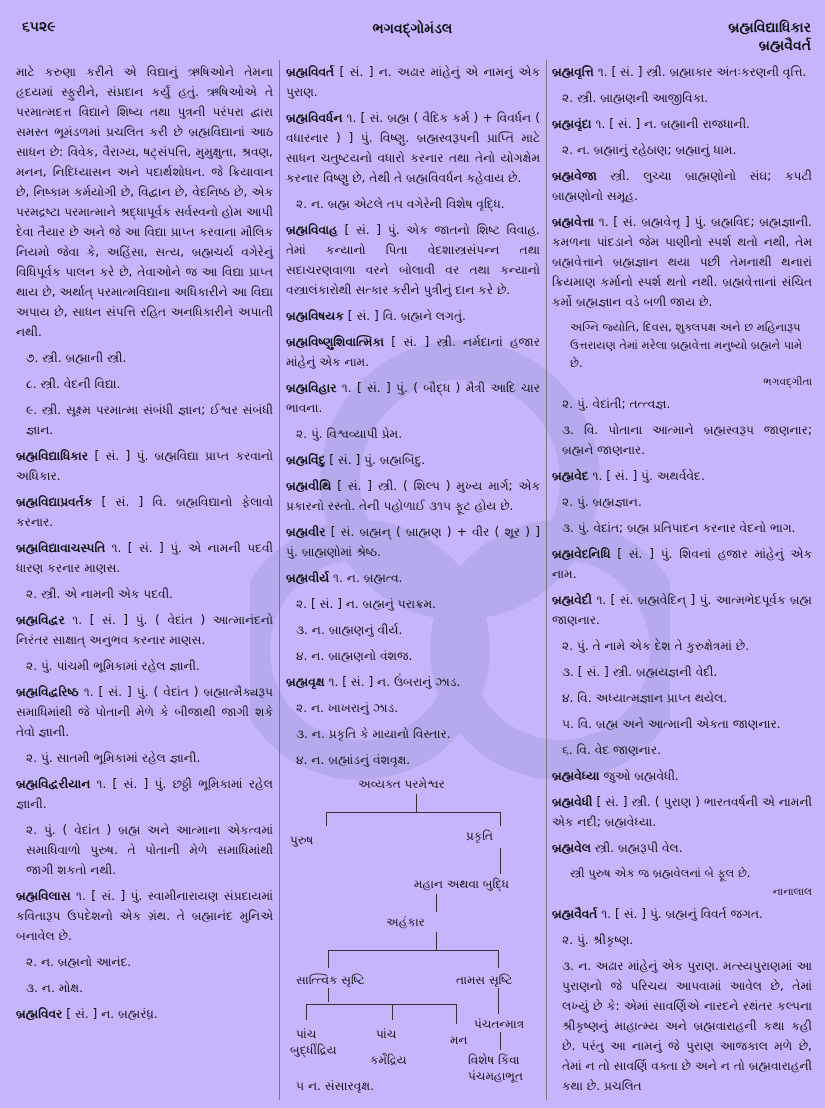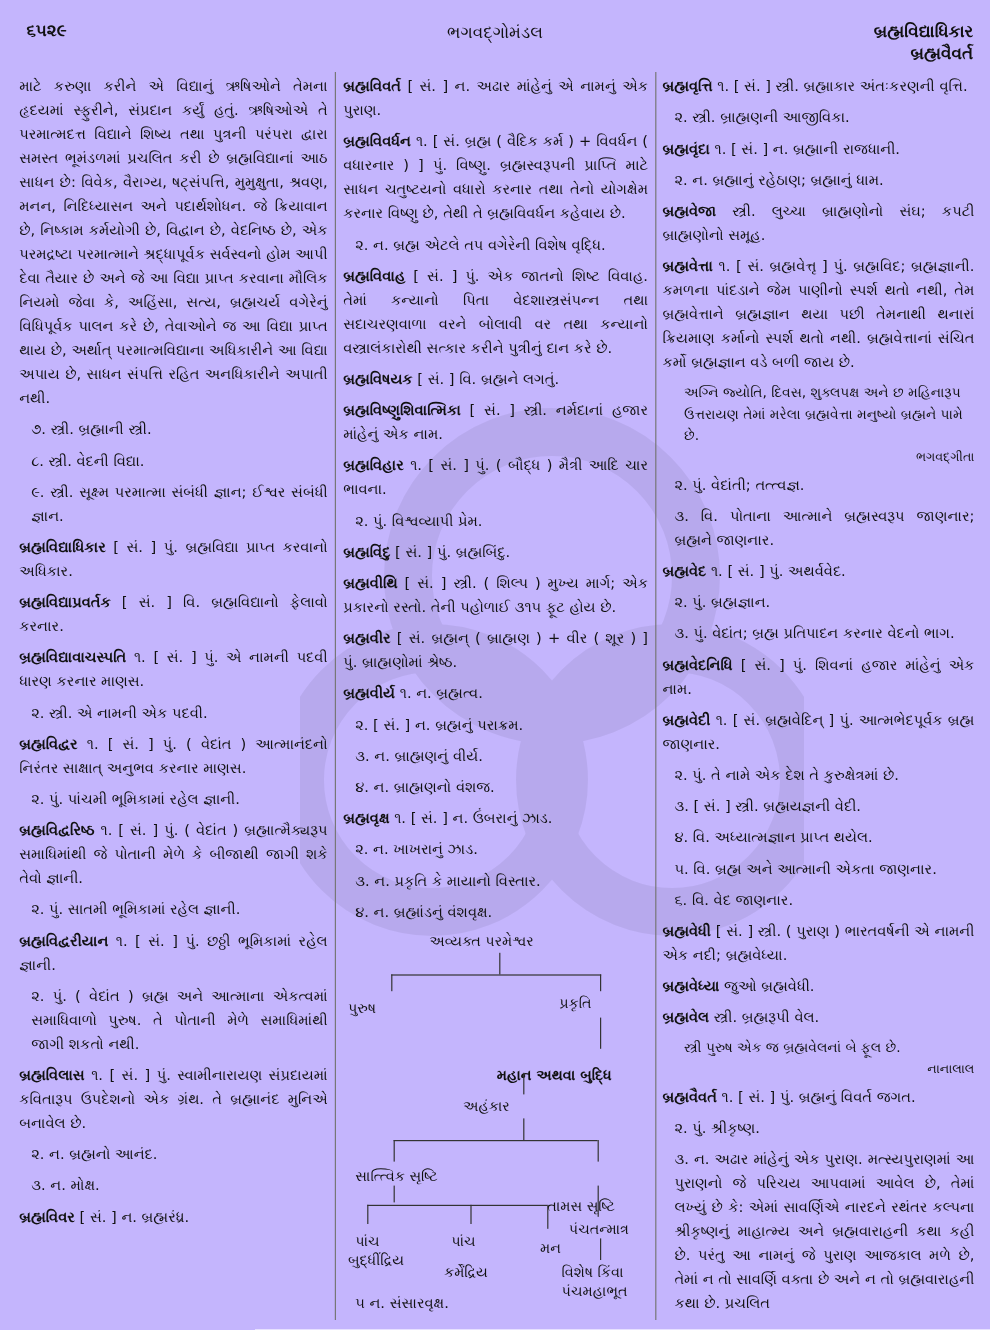--- a/index.html
+++ b/index.html
@@ -2,21 +2,21 @@
 <html><head>
 <meta charset="utf-8">
 <style>
   html,body{margin:0;padding:0;background:#ffffff;}
   body{width:825px;height:1108px;overflow:hidden;position:relative;color:#111;
        font-family:"DejaVu Sans",sans-serif;}
   .page{position:absolute;left:0;top:0;width:825px;height:1108px;background:#c4b5fd;}
   .watermark{position:absolute;left:250px;top:330px;width:420px;height:460px;opacity:.06;pointer-events:none;}
   .hdr{position:absolute;top:16px;left:0;width:825px;height:40px;font-size:14px;font-weight:bold;}
   .hdr .pg{position:absolute;left:22px;top:2px;}
-  .hdr .ttl{position:absolute;left:0;width:825px;text-align:center;top:4px;font-weight:normal;}
+  .hdr .ttl{position:absolute;left:0;width:825px;text-align:center;top:4px;font-weight:bold;}
   .hdr .gw{position:absolute;right:14px;top:2px;text-align:right;line-height:18px;}
   .col{position:absolute;top:62px;font-size:12.2px;line-height:20px;}
   .c1{left:16px;width:257px;}
   .c2{left:286px;width:254px;}
   .c3{left:552px;width:260px;}
   .divider{position:absolute;top:60px;width:1px;height:1040px;background:#777;}
   .d1{left:279px;} .d2{left:546px;}
   .entry{margin:0 0 6px 0;text-align:justify;}
   .entry .hw{font-weight:bold;}
   .entry .rest{}
@@ -88,24 +88,24 @@
       <p class="sense">૩. ન. બ્રાહ્મણનું વીર્ય.</p>
       <p class="sense">૪. ન. બ્રાહ્મણનો વંશજ.</p>
       <p class="entry"><span class="hw">બ્રહ્મવૃક્ષ</span><span class="rest"> ૧. [ સં. ] ન. ઉંબરાનું ઝાડ.</span></p>
       <p class="sense">૨. ન. ખાખરાનું ઝાડ.</p>
       <p class="sense">૩. ન. પ્રકૃતિ કે માયાનો વિસ્તાર.</p>
       <p class="sense">૪. ન. બ્રહ્માંડનું વંશવૃક્ષ.</p>
       <div class="tree">
         <span class="n" style="left: 72px; top: 0px;">અવ્યક્ત પરમેશ્વર</span>
         <span class="n" style="left: 4px; top: 56px;">પુરુષ</span>
         <span class="n" style="left: 180px; top: 52px;">પ્રકૃતિ</span>
-        <span class="n" style="left: 128px; top: 112px; font-weight: bold;">મહાન અથવા બુદ્ધિ</span>
+        <span class="n" style="left: 128px; top: 100px;">મહાન અથવા બુદ્ધિ</span>
         <span class="n" style="left: 100px; top: 138px;">અહંકાર</span>
         <span class="n" style="left: 10px; top: 196px;">સાત્ત્વિક સૃષ્ટિ</span>
-        <span class="n" style="left: 170px; top: 196px; margin-top: 25px;">તામસ સૃષ્ટિ</span>
+        <span class="n" style="left: 170px; top: 196px;">તામસ સૃષ્ટિ</span>
         <span class="n" style="left: 10px; top: 250px;">પાંચ</span>
         <span class="n" style="left: 4px; top: 266px;">બુદ્ધીંદ્રિય</span>
         <span class="n" style="left: 90px; top: 250px;">પાંચ</span>
         <span class="n" style="left: 84px; top: 266px; margin-top: 10px;">કર્મેંદ્રિય</span>
         <span class="n" style="left: 164px; top: 256px;">મન</span>
         <span class="n" style="left: 188px; top: 240px;">પંચતન્માત્ર</span>
         <span class="n" style="left: 182px; top: 276px;">વિશેષ કિંવા</span>
         <span class="n" style="left: 182px; top: 292px;">પંચમહાભૂત</span>
         <span class="l" style="left: 130px; top: 18px; width: 1px; height: 18px;"></span>
         <span class="l" style="left: 40px; top: 36px; width: 175px; height: 1px;"></span>
@@ -140,21 +140,21 @@
       <p class="entry"><span class="hw">બ્રહ્મવેદ</span><span class="rest"> ૧. [ સં. ] પું. અથર્વવેદ.</span></p>
       <p class="sense">૨. પું. બ્રહ્મજ્ઞાન.</p>
       <p class="sense">૩. પું. વેદાંત; બ્રહ્મ પ્રતિપાદન કરનાર વેદનો ભાગ.</p>
       <p class="entry"><span class="hw">બ્રહ્મવેદનિધિ</span><span class="rest"> [ સં. ] પું. શિવનાં હજાર માંહેનું એક નામ.</span></p>
       <p class="entry"><span class="hw">બ્રહ્મવેદી</span><span class="rest"> ૧. [ સં. બ્રહ્મવેદિન્ ] પું. આત્મભેદપૂર્વક બ્રહ્મ જાણનાર.</span></p>
       <p class="sense">૨. પું. તે નામે એક દેશ તે કુરુક્ષેત્રમાં છે.</p>
       <p class="sense">૩. [ સં. ] સ્ત્રી. બ્રહ્મયજ્ઞની વેદી.</p>
       <p class="sense">૪. વિ. અધ્યાત્મજ્ઞાન પ્રાપ્ત થયેલ.</p>
       <p class="sense">૫. વિ. બ્રહ્મ અને આત્માની એકતા જાણનાર.</p>
       <p class="sense">૬. વિ. વેદ જાણનાર.</p>
+      <p class="entry"><span class="hw">બ્રહ્મવેધ્યા</span><span class="rest"> જુઓ બ્રહ્મવેધી.</span></p>
       <p class="entry"><span class="hw">બ્રહ્મવેધી</span><span class="rest"> [ સં. ] સ્ત્રી. ( પુરાણ ) ભારતવર્ષની એ નામની એક નદી; બ્રહ્મવેધ્યા.</span></p>
-      <p class="entry"><span class="hw">બ્રહ્મવેધ્યા</span><span class="rest"> જુઓ બ્રહ્મવેધી.</span></p>
       <p class="entry"><span class="hw">બ્રહ્મવેલ</span><span class="rest"> સ્ત્રી. બ્રહ્મરૂપી વેલ.</span></p>
       <div class="quote"><span>સ્ત્રી પુરુષ એક જ બ્રહ્મવેલનાં બે ફૂલ છે.</span><span class="src">નાનાલાલ</span></div>
       <p class="entry"><span class="hw">બ્રહ્મવૈવર્ત</span><span class="rest"> ૧. [ સં. ] પું. બ્રહ્મનું વિવર્ત જગત.</span></p>
       <p class="sense">૨. પું. શ્રીકૃષ્ણ.</p>
       <p class="sense">૩. ન. અઢાર માંહેનું એક પુરાણ. મત્સ્યપુરાણમાં આ પુરાણનો જે પરિચય આપવામાં આવેલ છે, તેમાં લખ્યું છે કે: એમાં સાવર્ણિએ નારદને રથંતર કલ્પના શ્રીકૃષ્ણનું માહાત્મ્ય અને બ્રહ્મવારાહની કથા કહી છે. પરંતુ આ નામનું જે પુરાણ આજકાલ મળે છે, તેમાં ન તો સાવર્ણિ વક્તા છે અને ન તો બ્રહ્મવારાહની કથા છે. પ્રચલિત</p>
     </div>
 </div>
 
 </body></html>

